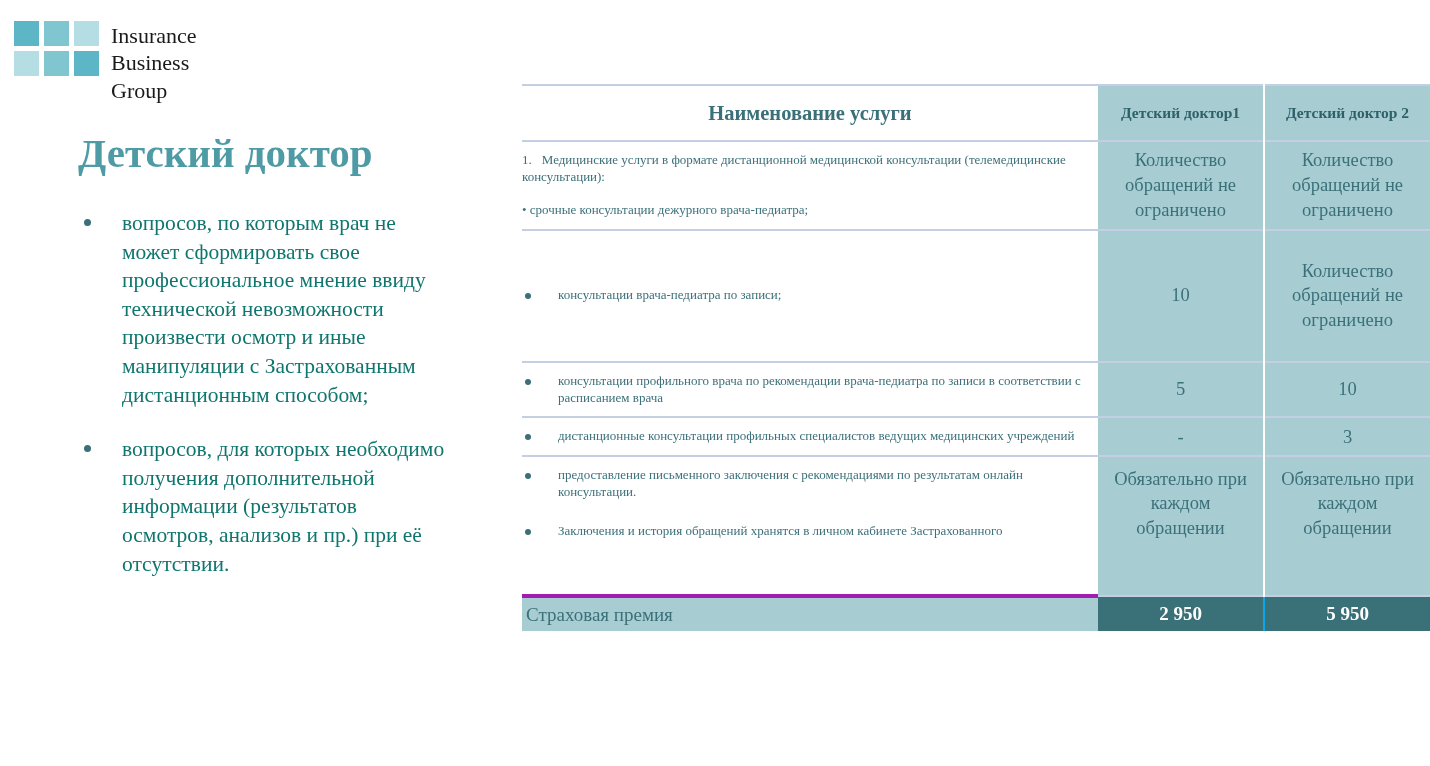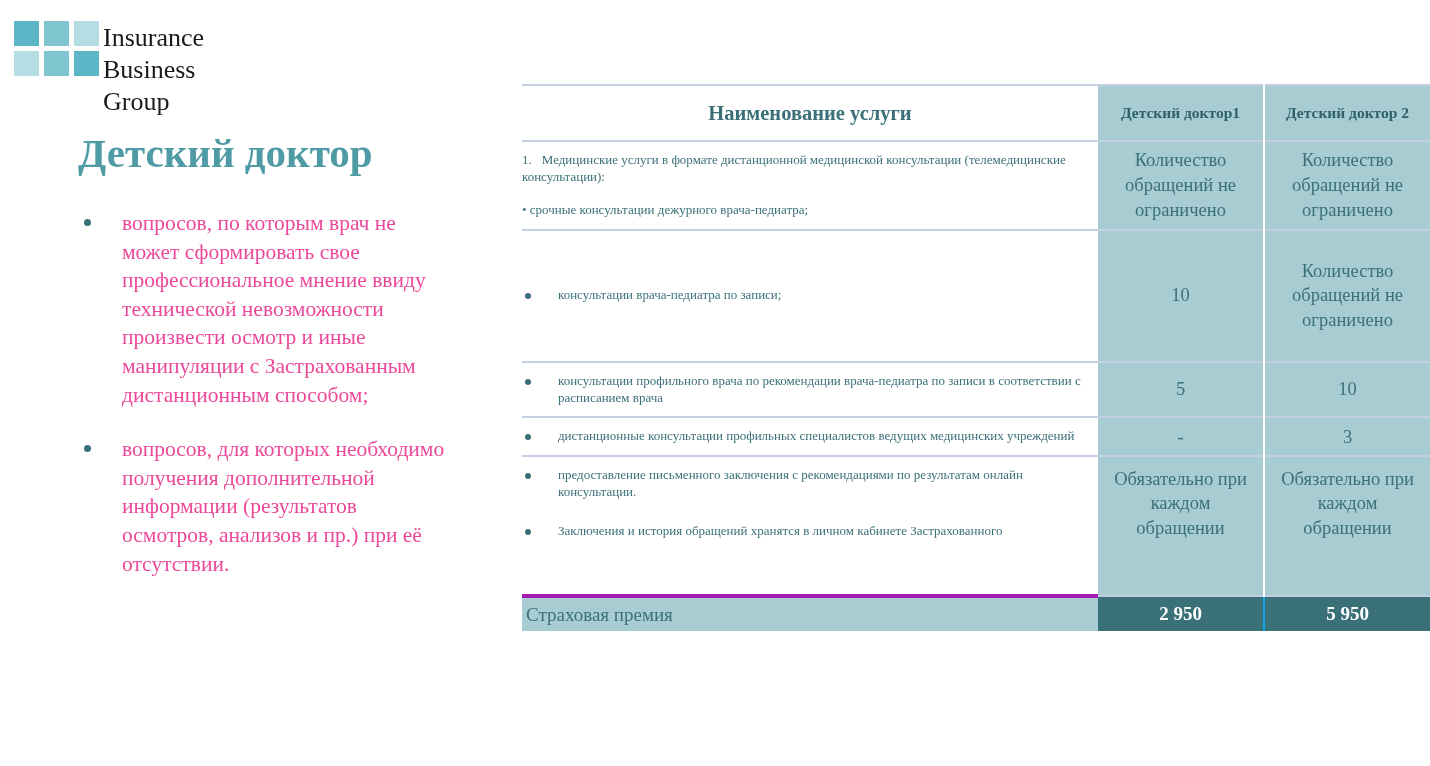--- a/index.html
+++ b/index.html
@@ -46,24 +46,24 @@
   .logo-reg {
     font-size: 22px;
     vertical-align: super;
     font-weight: 400;
     position: relative;
     top: -18px;
     left: 2px;
   }
   .logo-tagline {
     font-family: "Liberation Serif", "DejaVu Serif", serif;
-    font-size: 26px;
+    font-size: 22px;
     line-height: 1.24;
     color: #1a1a1a;
-    margin-left: 4px;
+    margin-left: 12px;
     margin-top: 10px;
   }
 
   
   .left-panel {
     position: absolute;
     left: 78px;
     top: 132px;
     width: 375px;
   }
@@ -81,21 +81,21 @@
     color: #3b7079;
     margin: 0 0 22px 0;
     width: 358px;
   }
   .bullet-list { margin: 0; padding: 0; list-style: none; }
   .bullet-item {
     position: relative;
     padding-left: 44px;
     font-size: 21.5px;
     line-height: 1.33;
-    color: #ec4899;
+    color: #0f766e;
     margin-bottom: 26px;
   }
   .bullet-item .dot {
     position: absolute;
     left: 6px;
     top: 0.44em;
     width: 7px;
     height: 7px;
     border-radius: 50%;
     background: #3b7079;

